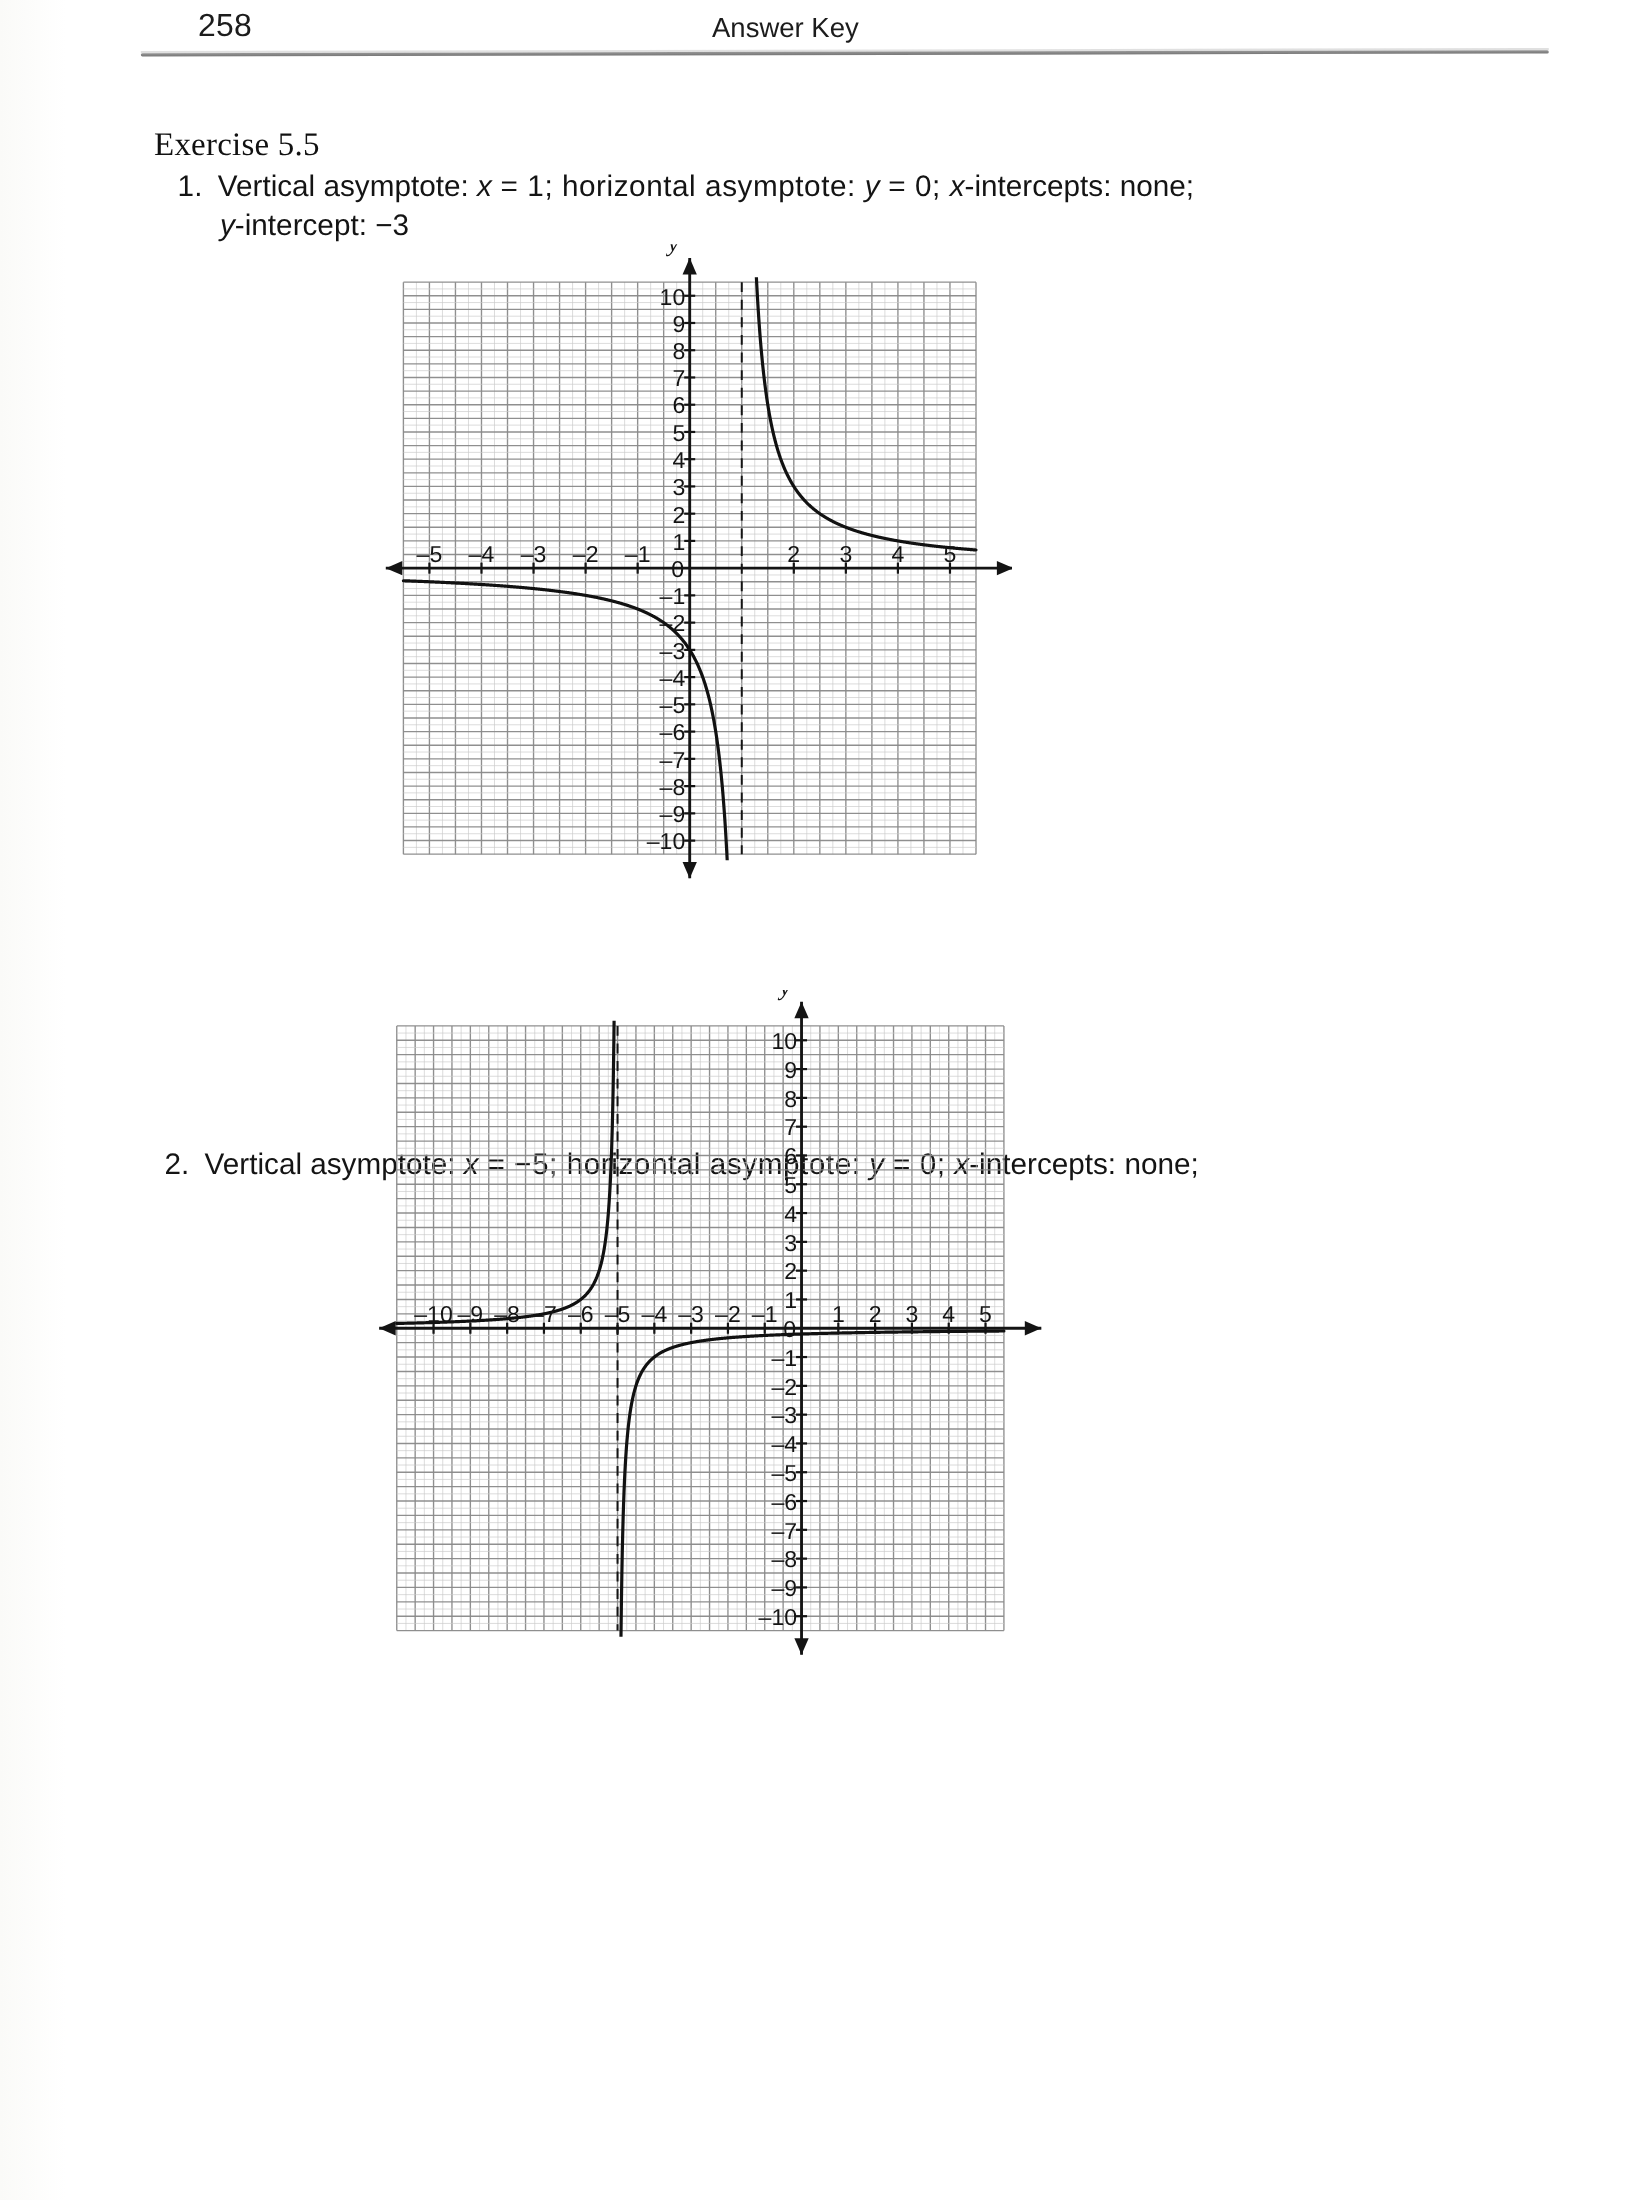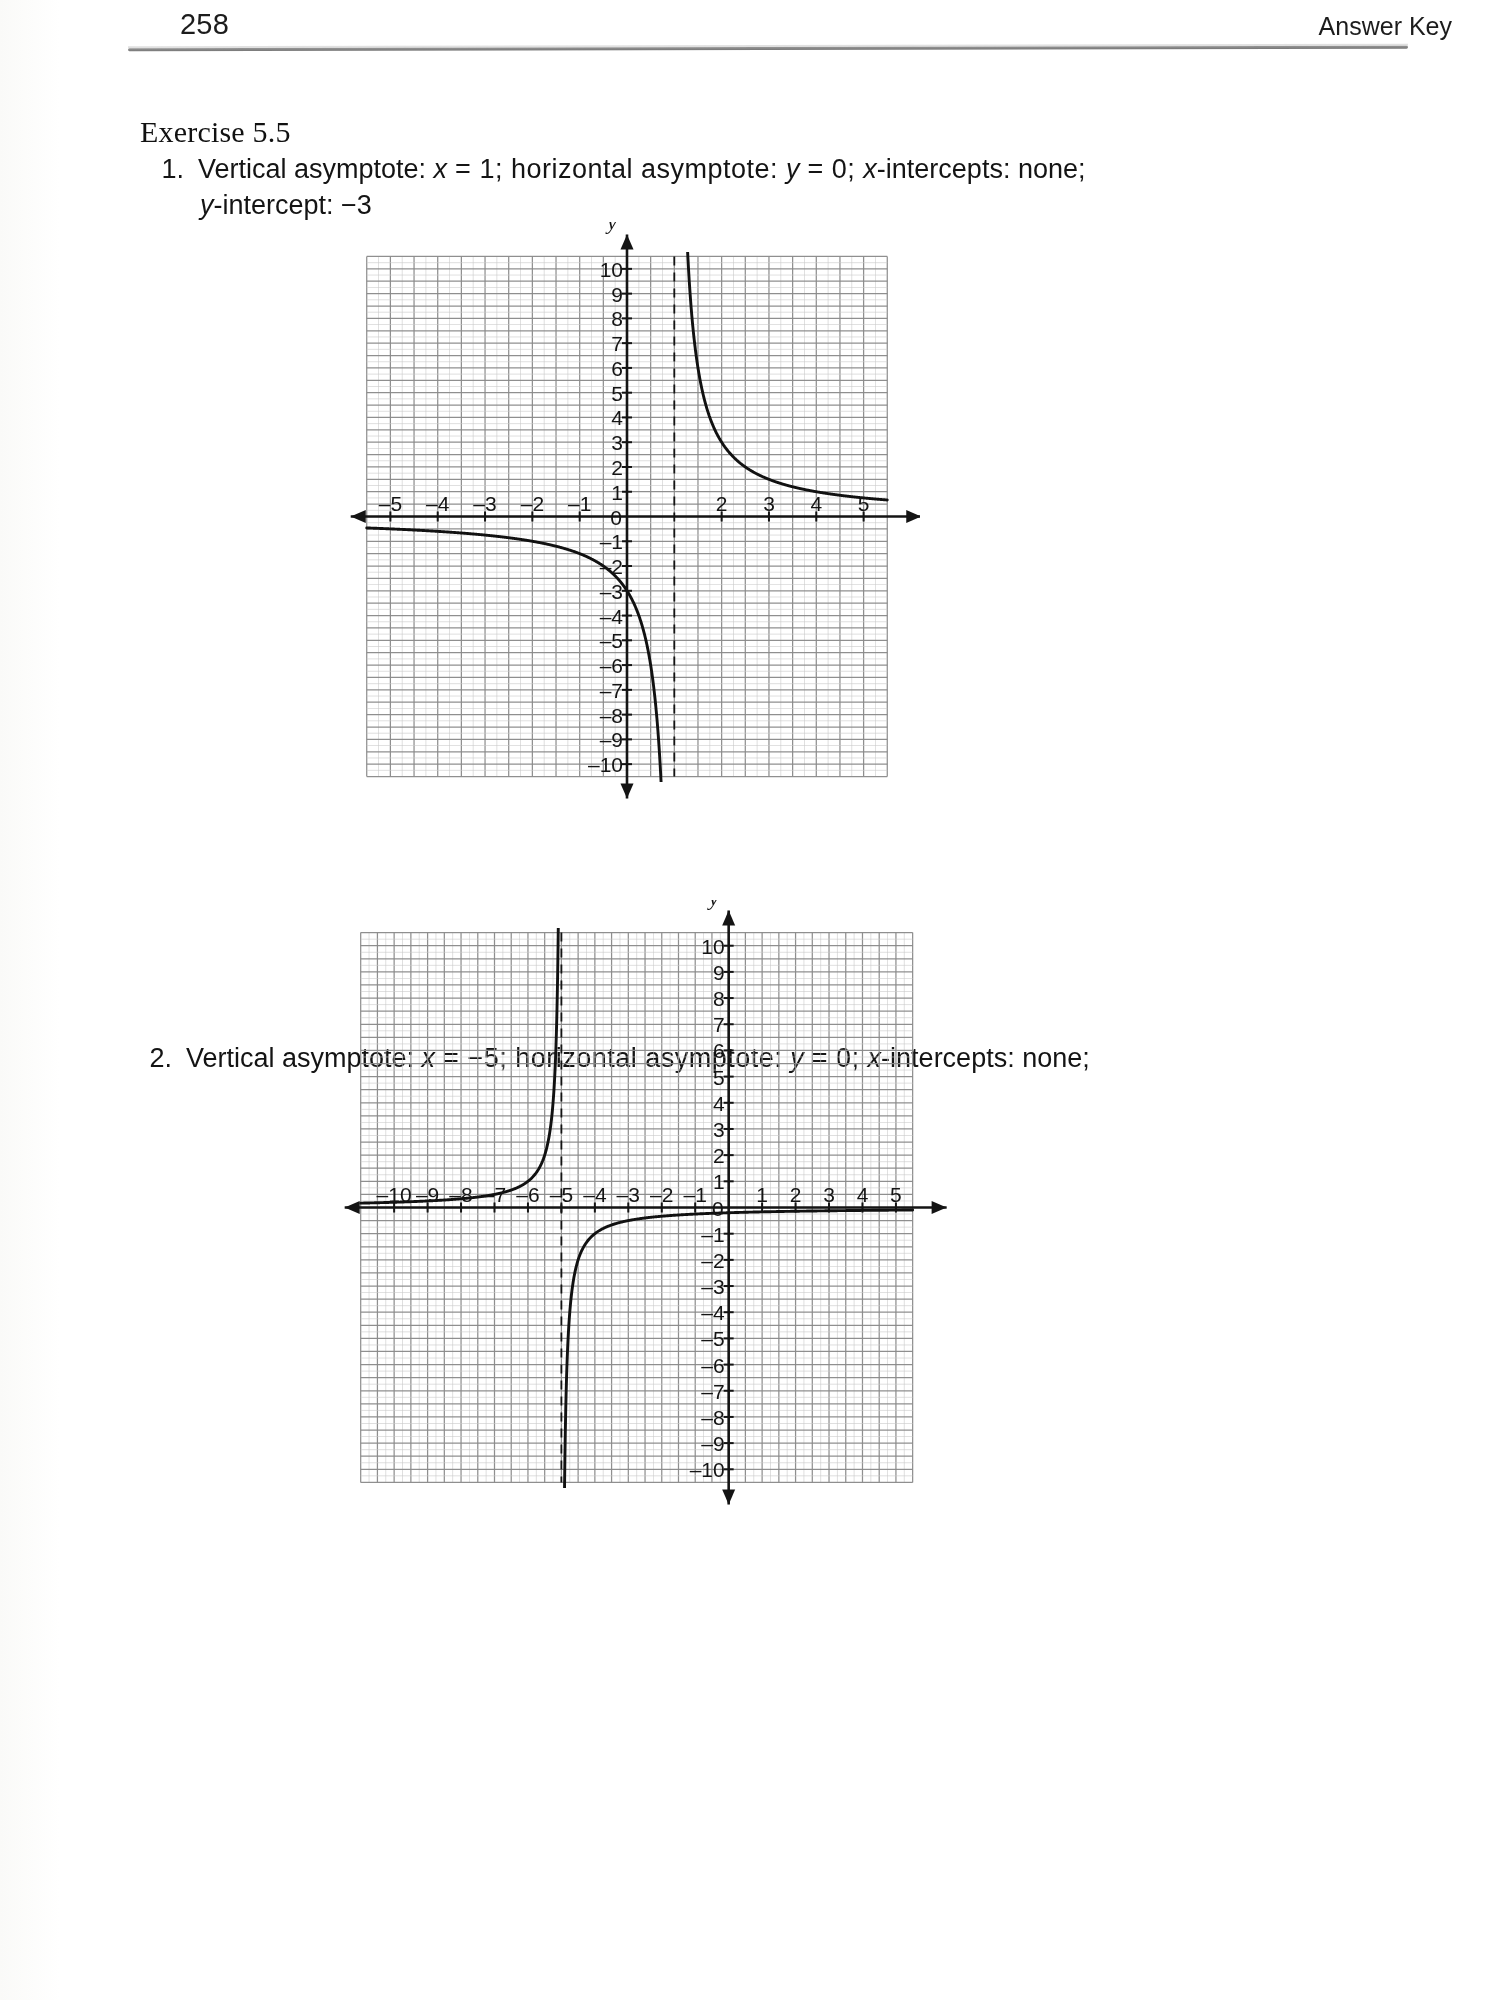--- a/index.html
+++ b/index.html
@@ -21,22 +21,22 @@
   
   .runhead{
     position:absolute;left:0;right:0;top:0;height:70px;
   }
   .folio{
     position:absolute;left:140px;top:8px;
     font-size:29px;letter-spacing:.2px;color:#1c1c1c;margin-left:40px;
   }
   .runtitle{
     position:absolute;left:0;right:0;top:12px;
-    text-align:right;font-size:25px;color:#1c1c1c;
-    padding-right:48px;
+    text-align:center;font-size:25px;color:#1c1c1c;
+    padding-right:72px;
   }
   .rule{
     position:absolute;left:128px;top:47px;width:1280px;height:3px;
     background:linear-gradient(to bottom,#8e8e8e,#6c6c6c);
     border-radius:2px;
     transform:rotate(-0.12deg);
     opacity:.92;
   }
   .rule:after{
     content:"";position:absolute;left:0;top:-2px;width:100%;height:2px;

